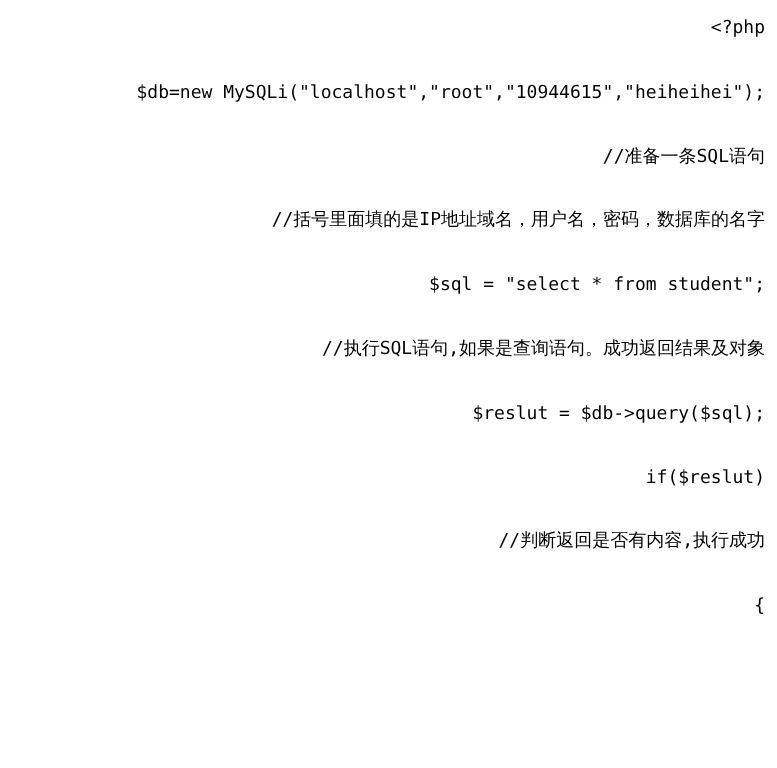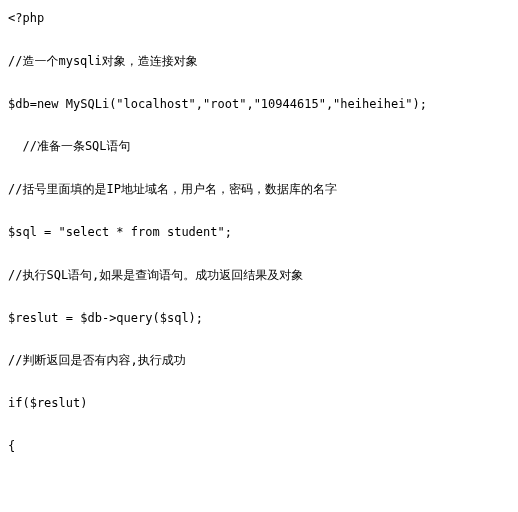--- a/index.html
+++ b/index.html
@@ -1,18 +1,19 @@
 <!DOCTYPE html>
 <html><head>
   <meta charset="utf-8">
   <style>
     * {
       margin: 0;
       padding: 0;
       box-sizing: border-box;
+      text-align: right;
     }
     body {
       width: 518px;
       height: 512px;
       background: #ffffff;
       font-family: "SimSun", "宋体", monospace;
       font-size: 12px;
       color: #000000;
       padding: 10px 8px;
       line-height: 1.4;
@@ -23,23 +24,22 @@
     }
     .code-line:last-child {
       margin-bottom: 0;
     }
   </style>
 </head>
 <body>
 
 <div>
   <div class="code-line">&lt;?php</div>
-  <div class="code-line">//造一个mysqli对象，造连接对象</div>
   <div class="code-line">$db=new MySQLi("localhost","root","10944615","heiheihei");</div>
   <div class="code-line">  //准备一条SQL语句</div>
   <div class="code-line">//括号里面填的是IP地址域名，用户名，密码，数据库的名字</div>
   <div class="code-line">$sql = "select * from student";</div>
   <div class="code-line">//执行SQL语句,如果是查询语句。成功返回结果及对象</div>
   <div class="code-line">$reslut = $db-&gt;query($sql);</div>
+  <div class="code-line">if($reslut)</div>
   <div class="code-line">//判断返回是否有内容,执行成功</div>
-  <div class="code-line">if($reslut)</div>
   <div class="code-line">{</div>
 </div>
 
 </body></html>

